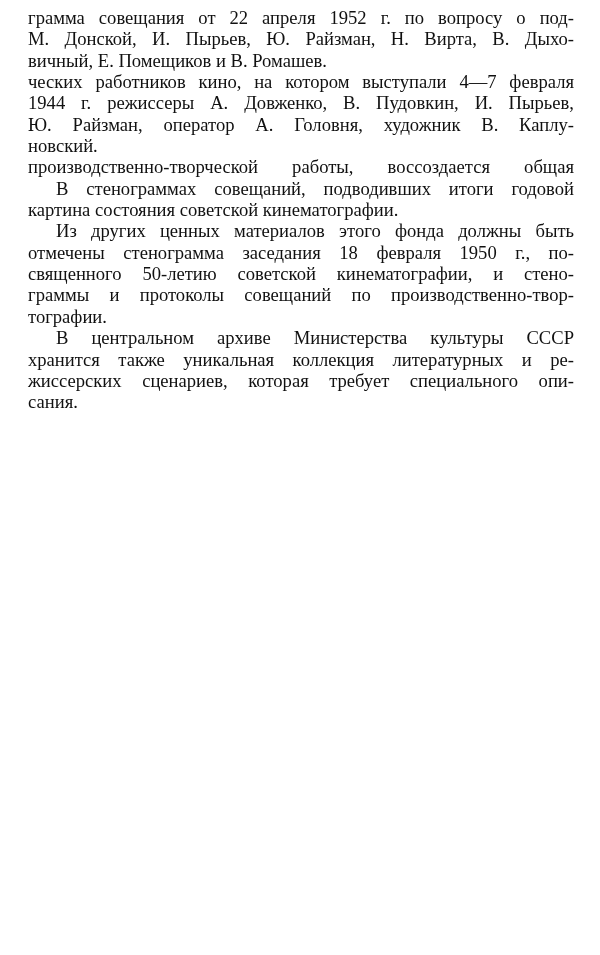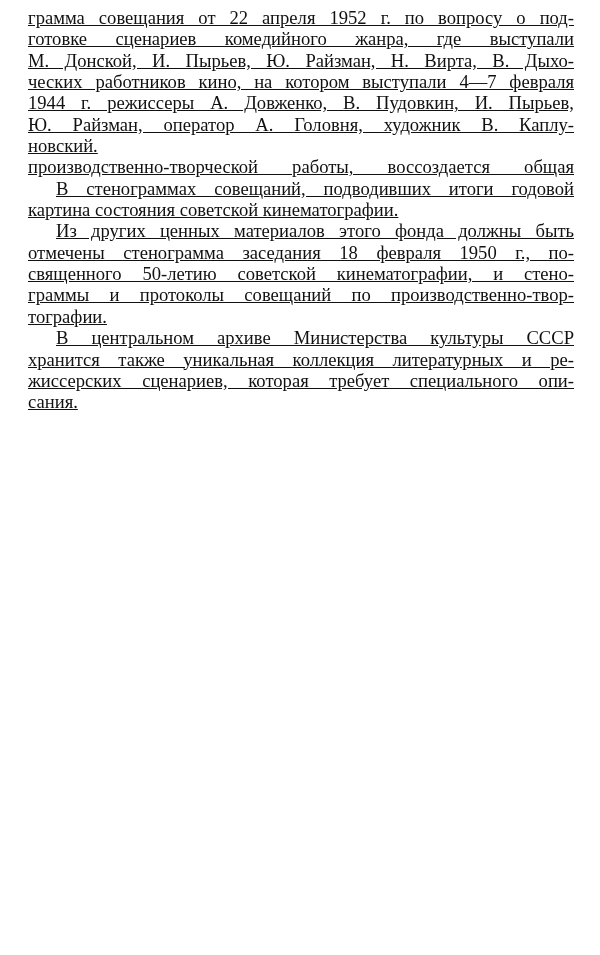--- a/index.html
+++ b/index.html
@@ -15,21 +15,20 @@
   }
   .page {
     position: absolute;
     left: 28px;
     top: 7px;
     width: 546px;
     color: #111111;
     font-family: "Liberation Serif", "DejaVu Serif", serif;
     font-size: 18.6px;
     line-height: 21.35px;
-    text-decoration: underline;
   }
   .para { margin: 0; padding: 0; }
   .line {
     display: block;
     white-space: nowrap;
     text-align: justify;
     text-align-last: justify;
     height: 21.35px;
     overflow: visible;
   }
@@ -40,22 +39,22 @@
     padding-left: 28px;
   }
 </style>
 </head>
 <body>
 
 <div class="page">
 
   <div class="para">
     <span class="line">грамма совещания от 22 апреля 1952 г. по вопросу о под-</span>
-    <span class="line">готовке сценариев комедийного жанра, где выступали</span>
     <span class="line">М. Донской, И. Пырьев, Ю. Райзман, Н. Вирта, В. Дыхо-</span>
+    <span class="line last">вичный, Е. Помещиков и В. Ромашев.</span>
   </div>
 
   <div class="para">
     <span class="line">ческих работников кино, на котором выступали 4—7 февраля</span>
     <span class="line">1944 г. режиссеры А. Довженко, В. Пудовкин, И. Пырьев,</span>
     <span class="line">Ю. Райзман, оператор А. Головня, художник В. Каплу-</span>
     <span class="line last">новский.</span>
   </div>
 
   <div class="para">

